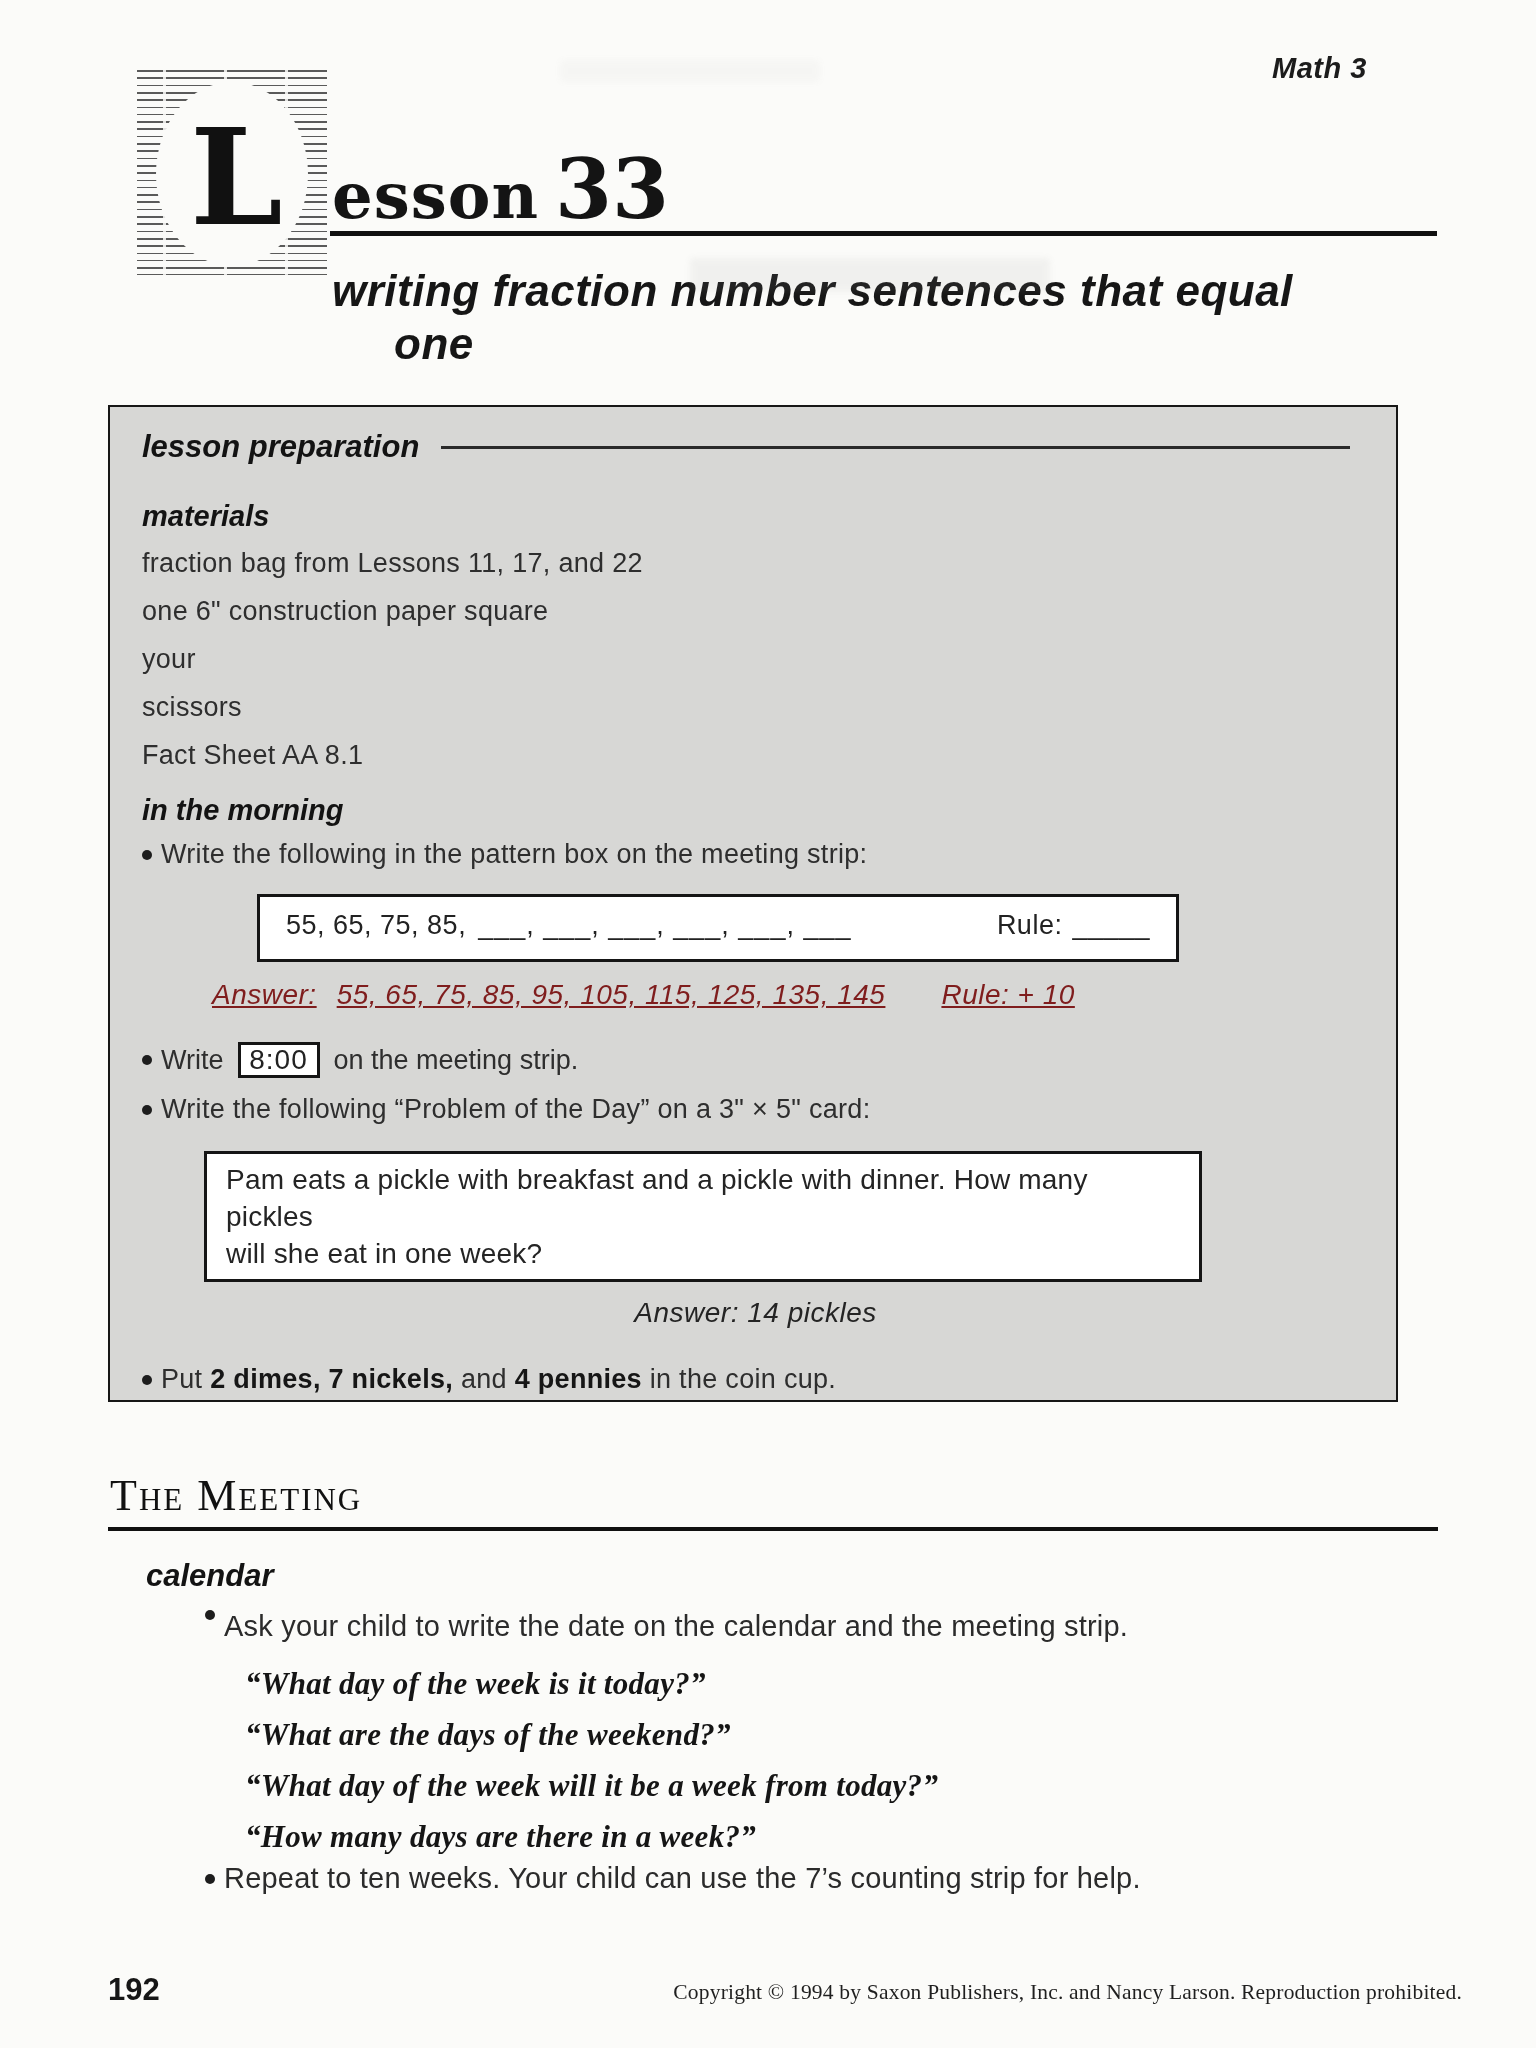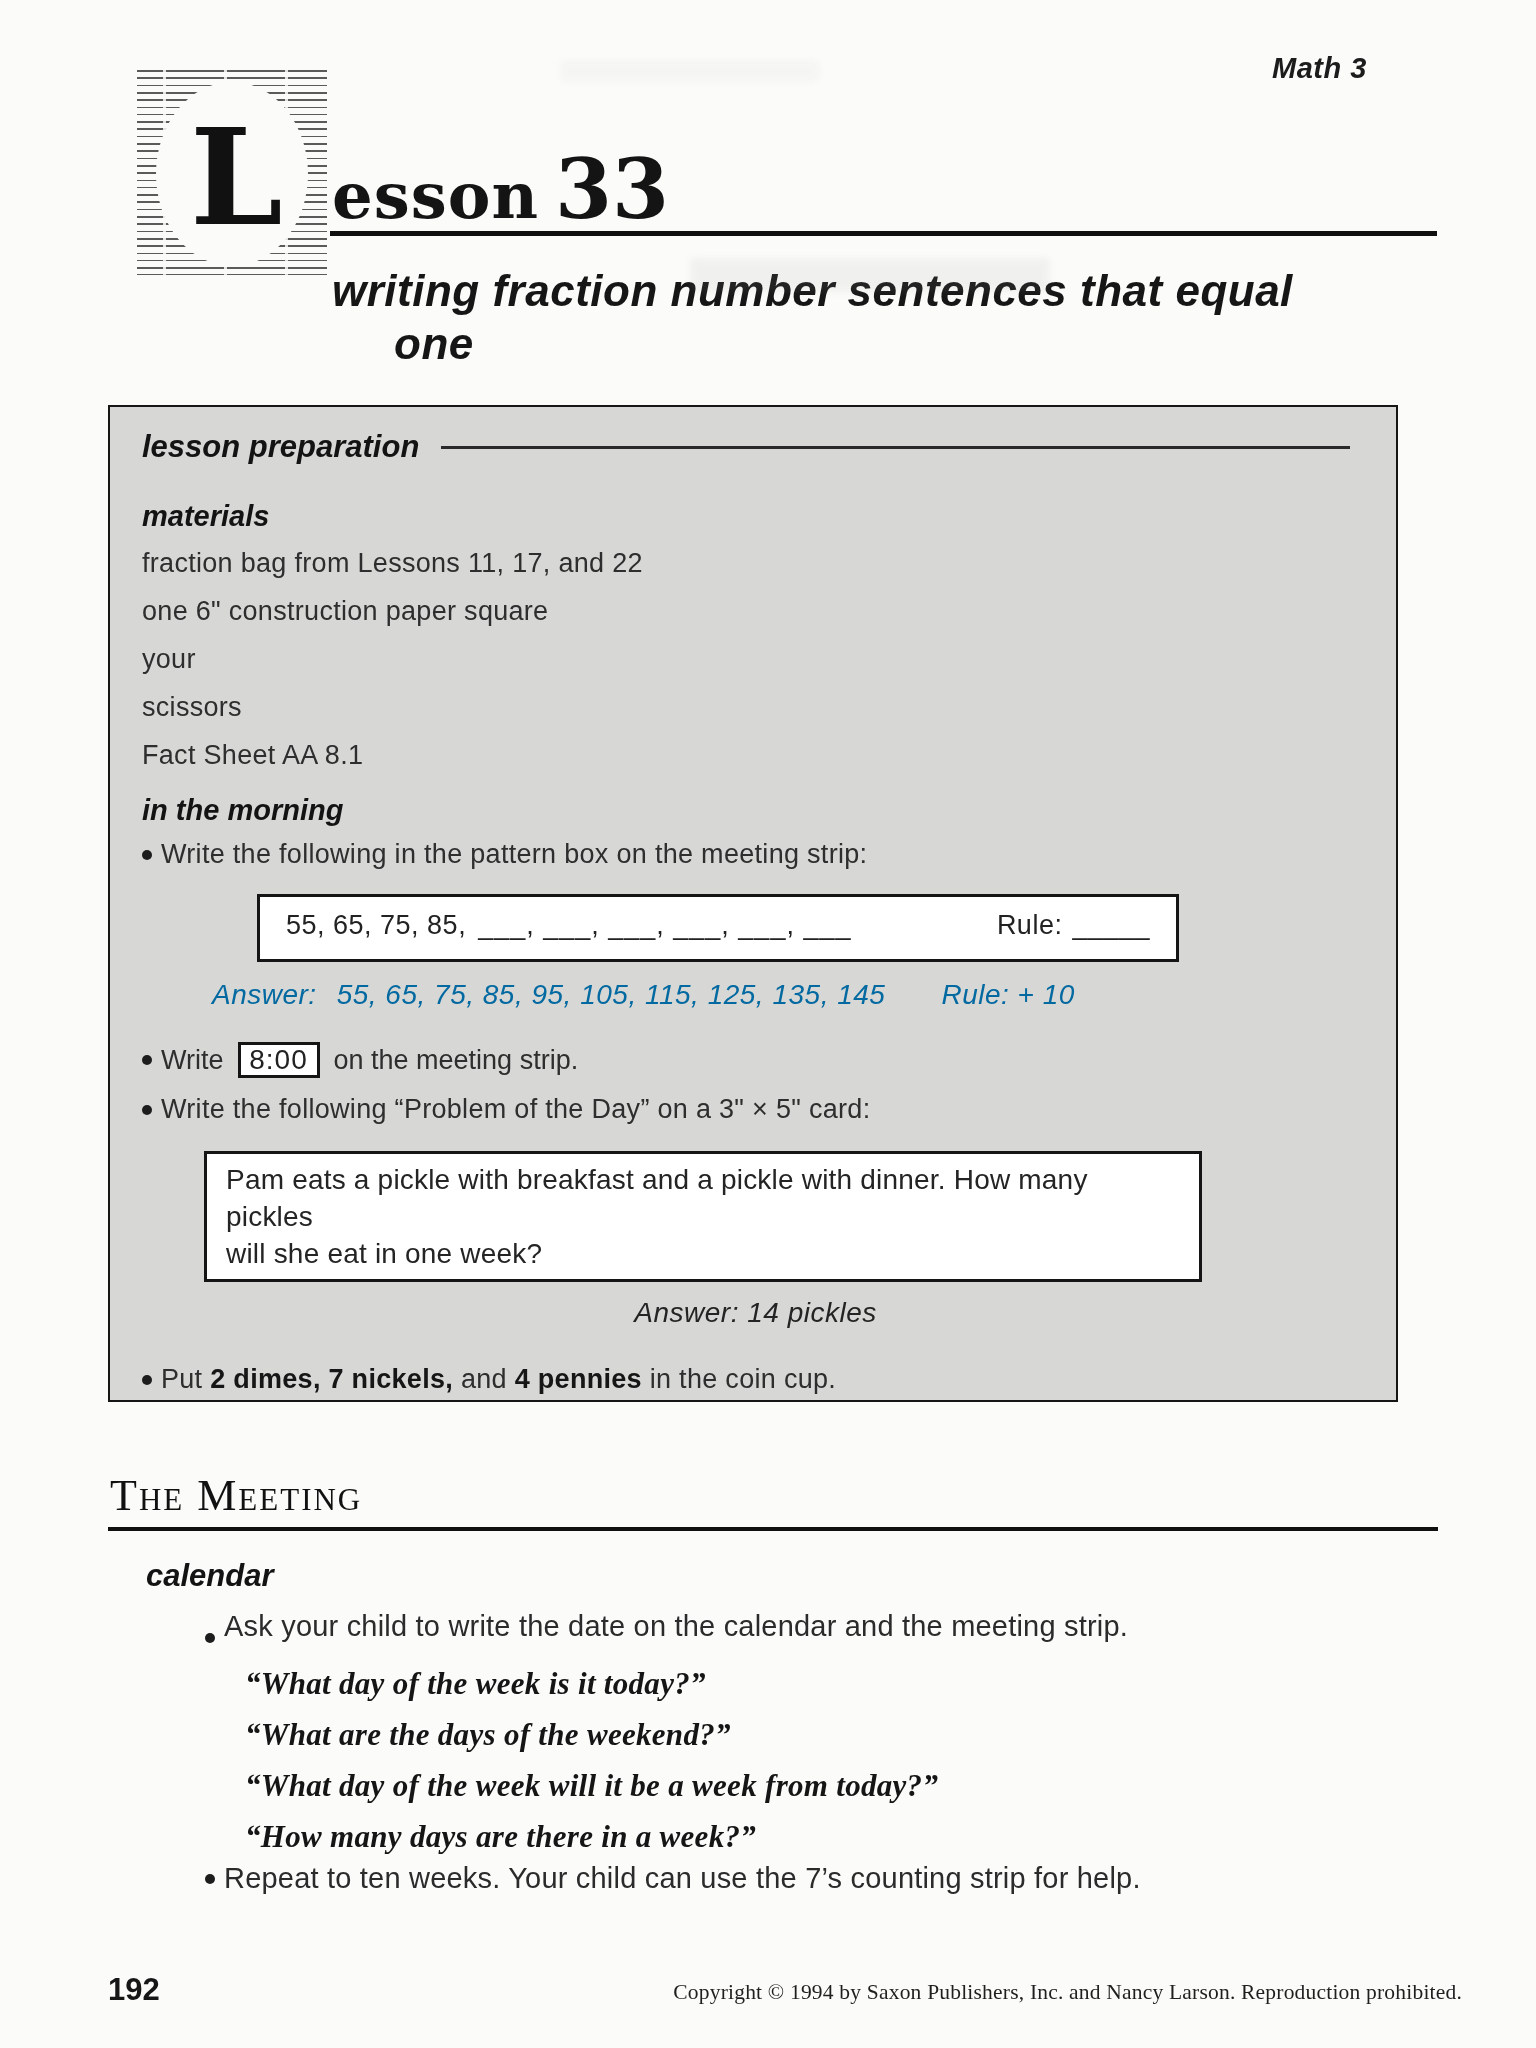--- a/index.html
+++ b/index.html
@@ -75,21 +75,21 @@
     background:#fff; border:3px solid #151515;
     display:flex; align-items:center; padding:0 26px 6px 26px;
     font-size:27px; color:#222; letter-spacing:.5px;
   }
   .pattern-box .blanks{margin-left:12px; letter-spacing:1px;}
   .pattern-box .rule-label{margin-left:auto;}
   .pattern-box .rule-blank{margin-left:10px;}
 
   .answer-line{
     margin:16px 0 0 70px; font:italic 28px/34px "Liberation Sans", sans-serif;
-    color:#0369a1; display:flex; letter-spacing:.5px;
+    color:#7f1d1d; display:flex; letter-spacing:.5px;text-decoration:underline;
   }
   .answer-line .vals{margin-left:20px;}
   .answer-line .rule{margin-left:56px;}
 
   .write-row{margin-top:30px; display:flex; align-items:center; font-size:27px;}
   .time-box{
     display:inline-flex; align-items:center; justify-content:center;
     min-width:82px; height:36px; background:#fff; border:3px solid #151515;
     margin:0 14px; font-size:28px; letter-spacing:1px; color:#222;
   }
@@ -112,21 +112,21 @@
     font:400 44px/1 "Liberation Serif", serif; color:#111;
     font-variant:small-caps; letter-spacing:2px;
   }
   .meeting-rule{position:absolute; left:108px; top:1527px; width:1330px; height:4px; background:#101010;}
   .calendar-h{
     position:absolute; left:146px; top:1558px;
     font:bold italic 31px/36px "Liberation Sans", sans-serif; color:#131313;
   }
   .ask-line{
     position:absolute; left:205px; top:1610px;
-    font-size:29px; letter-spacing:.2px; display:flex; align-items:flex-end; color:#2b2b2b;
+    font-size:29px; letter-spacing:.2px; display:flex; align-items:flex-start; color:#2b2b2b;
   }
   .q-list{position:absolute; left:245px; top:1658px;}
   .q-list div{
     font:bold italic 31px/51px "Liberation Serif", serif; color:#151515; letter-spacing:.3px;
   }
   .repeat-line{
     position:absolute; left:205px; top:1862px;
     font-size:29px; letter-spacing:.2px; display:flex; align-items:center; color:#2b2b2b;
   }
 

